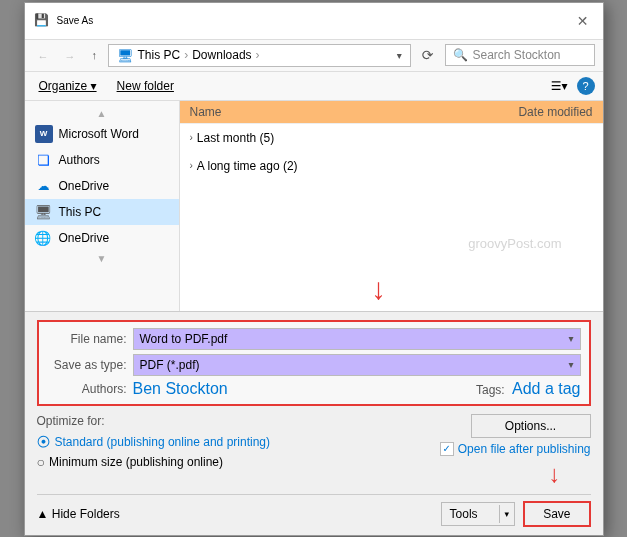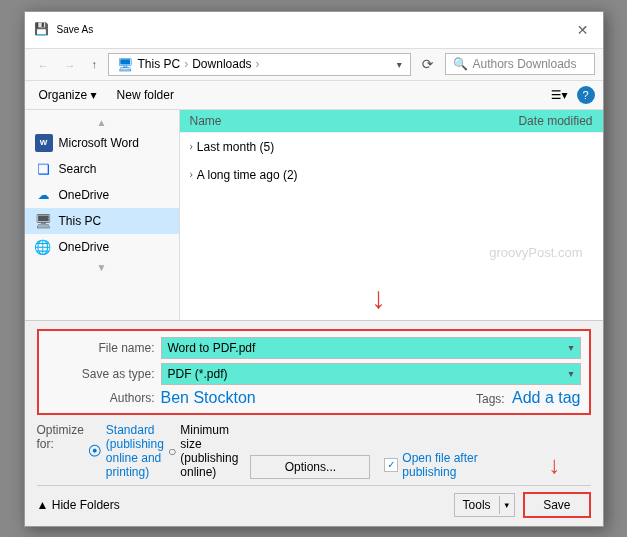--- a/index.html
+++ b/index.html
@@ -115,20 +115,21 @@
       align-items: center;
       gap: 8px;
     }
     .action-btn {
       background: none;
       border: none;
       cursor: pointer;
       font-size: 12px;
       color: #000;
       padding: 3px 6px;
+      text-decoration: underline;
     }
     .view-icons {
       margin-left: auto;
       display: flex;
       gap: 4px;
       align-items: center;
     }
     .view-btn {
       background: none;
       border: 1px solid transparent;
@@ -215,21 +216,21 @@
       background: #fff;
       overflow-y: auto;
       position: relative;
     }
     .file-header {
       display: flex;
       padding: 4px 10px;
       border-bottom: 1px solid #eee;
       font-size: 12px;
       color: #555;
-      background: #5eead4;
+      background: #fdba74;
     }
     .file-header-name { flex: 1; }
     .file-header-date { width: 140px; text-align: right; }
 
     .file-group {
       padding: 3px 0;
     }
     .file-group-header {
       display: flex;
       align-items: center;
@@ -237,21 +238,21 @@
       gap: 4px;
       font-size: 12px;
       color: #000;
       cursor: pointer;
     }
     .chevron { font-size: 10px; color: #555; }
 
     .watermark {
       position: absolute;
       bottom: 60px;
-      right: 20px;
+      right: 41px;
       color: rgba(150,150,150,0.4);
       font-size: 13px;
       pointer-events: none;
     }
 
     .bottom-section {
       background: #f0f0f0;
       border-top: 1px solid #ccc;
       padding: 8px 12px;
     }
@@ -259,70 +260,69 @@
       border: 2px solid #e53935;
       padding: 6px 8px;
       margin-bottom: 8px;
       background: #f8f8f8;
     }
     .field-row {
       display: flex;
       align-items: center;
       margin-bottom: 4px;
       gap: 6px;
-      margin-left: 28px;
     }
     .field-row:last-child { margin-bottom: 0; }
     .field-label {
       text-align: right;
       width: 80px;
       color: #555;
       font-size: 12px;
       flex-shrink: 0;
     }
     .field-input {
       flex: 1;
       border: 1px solid #bbb;
-      background: #5eead4;
+      background: #c4b5fd;
       padding: 3px 6px;
       font-size: 12px;
       display: flex;
       align-items: center;
       justify-content: space-between;
     }
     .field-dropdown-arrow { color: #555; font-size: 10px; }
     .field-value-link { color: #0078d4; cursor: pointer; font-size: 16px; }
 
     .options-section {
       display: flex;
       gap: 12px;
       margin-bottom: 6px;
     }
     .optimize-area {
       flex: 1;
       display: flex;
-      flex-direction: row;
+      flex-direction: column;
       gap: 4px;
     }
     .optimize-label {
       font-size: 12px;
       color: #555;
       margin-bottom: 2px;
     }
     .radio-row {
       display: flex;
       align-items: center;
       gap: 4px;
       font-size: 12px;
     }
     .radio-selected { color: #0078d4; }
     .buttons-area {
       display: flex;
-      flex-direction: row;
-      gap: 14px;
+      flex-direction: column;
+      gap: 4px;
       align-items: flex-end;
       min-width: 200px;
     }
     .options-btn {
       background: #f0f0f0;
       border: 1px solid #bbb;
       padding: 4px 16px;
       font-size: 12px;
       cursor: pointer;
       min-width: 120px;
@@ -368,20 +368,21 @@
       align-items: center;
       gap: 8px;
     }
     .tools-btn {
       display: flex;
       align-items: center;
       background: #f0f0f0;
       border: 1px solid #bbb;
       font-size: 12px;
       cursor: pointer;
+      gap: 13px;
     }
     .tools-label {
       padding: 4px 8px;
     }
     .tools-arrow {
       padding: 4px 5px;
       border-left: 1px solid #bbb;
       font-size: 9px;
     }
     .save-btn {
@@ -426,21 +427,21 @@
       <span style="color:#0078d4; font-size:13px;">🖥</span>
       <span class="address-part">This PC</span>
       <span class="address-sep">›</span>
       <span class="address-part">Downloads</span>
       <span class="address-sep">›</span>
       <span class="address-dropdown">▾</span>
     </div>
     <button class="refresh-btn">⟳</button>
     <div class="search-bar">
       <span>🔍</span>
-      <span>Authors Downloads</span>
+      <span>Search Stockton</span>
     </div>
   </div>
 
   <div class="action-bar">
     <button class="action-btn">Organize ▾</button>
     <button class="action-btn">New folder</button>
     <div class="view-icons">
       <button class="view-btn">☰▾</button>
       <button class="help-btn">?</button>
     </div>
@@ -451,21 +452,21 @@
     <div class="sidebar">
       <div class="sidebar-scroll-top">▲</div>
 
       <div class="sidebar-item">
         <div class="sidebar-icon word-icon">W</div>
         <span>Microsoft Word</span>
       </div>
 
       <div class="sidebar-item">
         <div class="sidebar-icon dropbox-icon">❏</div>
-        <span>Search</span>
+        <span>Authors</span>
       </div>
 
       <div class="sidebar-item">
         <div class="sidebar-icon onedrive-icon">☁</div>
         <span>OneDrive</span>
       </div>
 
       <div class="sidebar-item selected">
         <div class="sidebar-icon pc-icon">🖥</div>
         <span>This PC</span>

